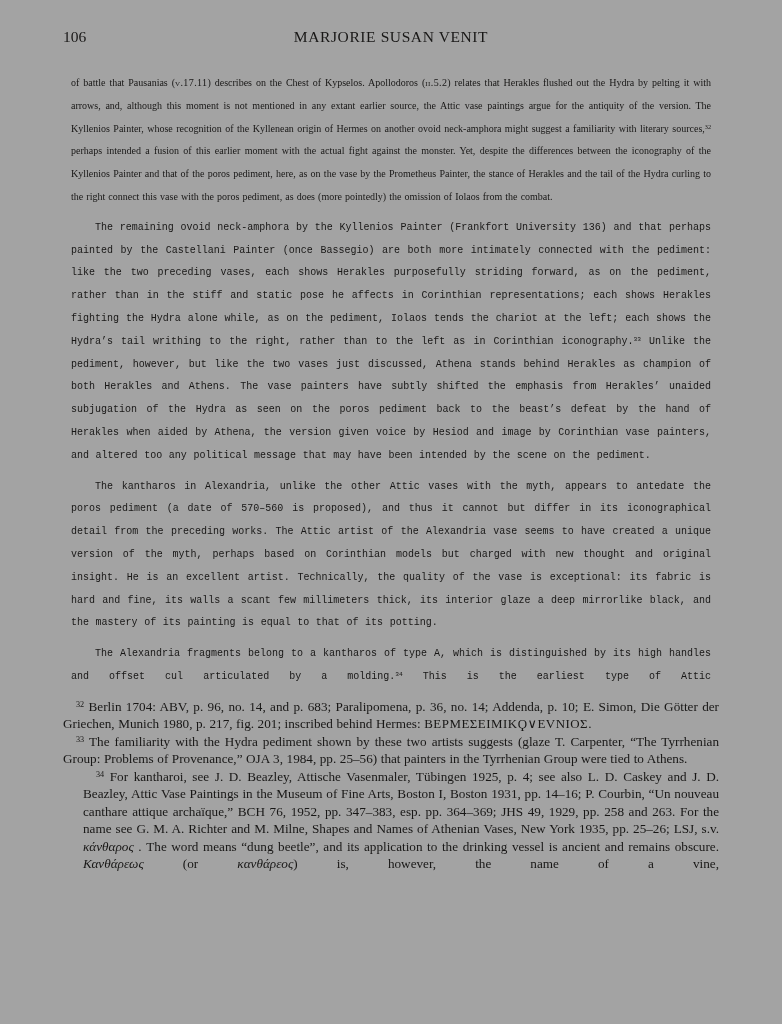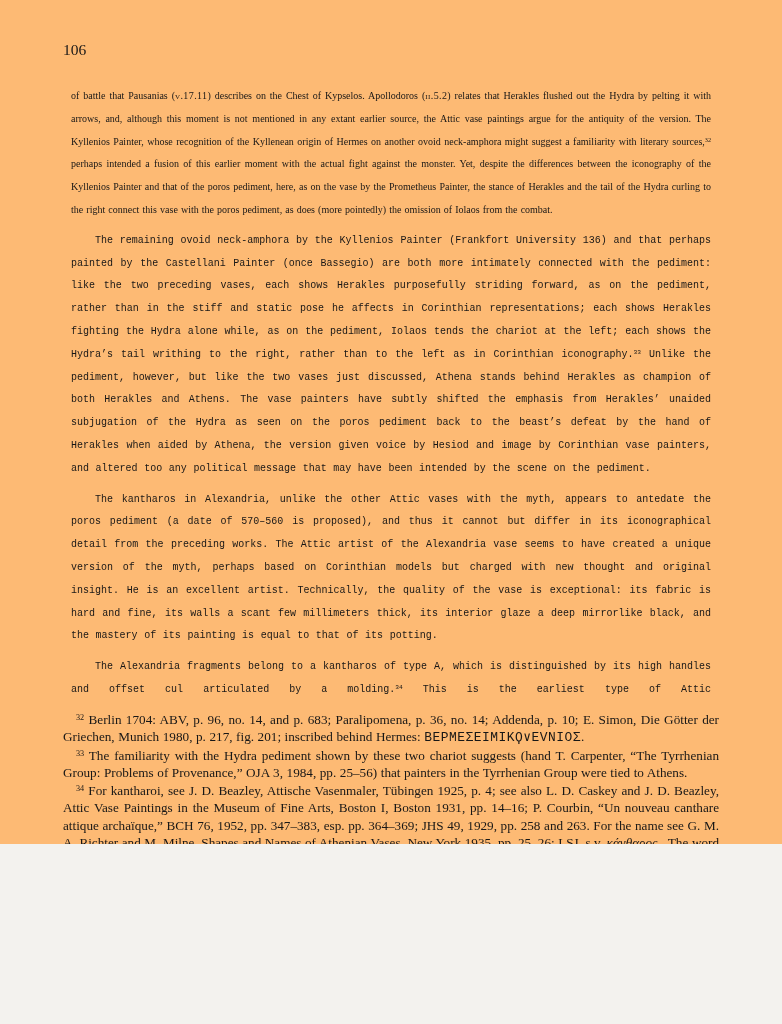--- a/index.html
+++ b/index.html
@@ -1,24 +1,24 @@
 <!DOCTYPE html>
 <html><head>
 <meta charset="utf-8">
 <style>
   html, body { margin: 0; padding: 0; background: #f3f2ee; }
   .page {
     position: relative;
     width: 782px;
-    height: 844px;
+    height: 1024px;
     margin: 0 auto;
-    background: #fdba74;
+    background: #a3a3a3;
     color: #181716;
     box-sizing: border-box;
-    padding: 41px 63px 0 63px;
+    padding: 28px 63px 0 63px;
     overflow: hidden;
     font-family: "Liberation Serif", "DejaVu Serif", serif;
   }
   .running-header {
     position: relative;
     height: 22px;
     text-align: center;
     font-size: 15.5px;
     letter-spacing: 0.6px;
     margin-bottom: 22px;
@@ -50,53 +50,54 @@
     margin-top: 9px;
   }
   .footnotes p {
     margin: 0;
     font-size: 13.2px;
     line-height: 17.5px;
     text-align: justify;
     text-indent: 13px;
     word-spacing: 0.02em;
   }
-  .footnotes p.continues { text-align-last: justify; }
+  .footnotes p.continues { text-align-last: justify; margin-left: 20px; }
   .i { }
   .greek { font-style: italic; }
   .inscription {
-    font-family: Liberation Mono, monospace;
+    font-family: Liberation Serif, serif;
     font-size: 0.98em;
     letter-spacing: 0.5px;
   }
 </style>
 </head>
 <body>
 
 <div class="page">
 
   <header class="running-header">
     <span class="pageno">106</span>
+    <span class="head">MARJORIE SUSAN VENIT</span>
   </header>
 
   <main class="body-text">
 
     <p><span>of battle that Pausanias (</span><span class="sc">v.17.11</span><span>) describes on the Chest of Kypselos. Apollodoros (</span><span class="sc">ii.5.2</span><span>) relates that Herakles flushed out the Hydra by pelting it with arrows, and, although this moment is not mentioned in any extant earlier source, the Attic vase paintings argue for the antiquity of the version. The Kyllenios Painter, whose recognition of the Kyllenean origin of Hermes on another ovoid neck-amphora might suggest a familiarity with literary sources,</span><sup class="fnref">32</sup><span> perhaps intended a fusion of this earlier moment with the actual fight against the monster. Yet, despite the differences between the iconography of the Kyllenios Painter and that of the poros pediment, here, as on the vase by the Prometheus Painter, the stance of Herakles and the tail of the Hydra curling to the right connect this vase with the poros pediment, as does (more pointedly) the omission of Iolaos from the combat.</span></p>
 
     <p class="indent"><span>The remaining ovoid neck-amphora by the Kyllenios Painter (Frankfort University 136) and that perhaps painted by the Castellani Painter (once Bassegio) are both more intimately connected with the pediment: like the two preceding vases, each shows Herakles purposefully striding forward, as on the pediment, rather than in the stiff and static pose he affects in Corinthian representations; each shows Herakles fighting the Hydra alone while, as on the pediment, Iolaos tends the chariot at the left; each shows the Hydra’s tail writhing to the right, rather than to the left as in Corinthian iconography.</span><sup class="fnref">33</sup><span> Unlike the pediment, however, but like the two vases just discussed, Athena stands behind Herakles as champion of both Herakles and Athens. The vase painters have subtly shifted the emphasis from Herakles’ unaided subjugation of the Hydra as seen on the poros pediment back to the beast’s defeat by the hand of Herakles when aided by Athena, the version given voice by Hesiod and image by Corinthian vase painters, and altered too any political message that may have been intended by the scene on the pediment.</span></p>
 
     <p class="indent"><span>The kantharos in Alexandria, unlike the other Attic vases with the myth, appears to antedate the poros pediment (a date of 570–560 is proposed), and thus it cannot but differ in its iconographical detail from the preceding works. The Attic artist of the Alexandria vase seems to have created a unique version of the myth, perhaps based on Corinthian models but charged with new thought and original insight. He is an excellent artist. Technically, the quality of the vase is exceptional: its fabric is hard and fine, its walls a scant few millimeters thick, its interior glaze a deep mirrorlike black, and the mastery of its painting is equal to that of its potting.</span></p>
 
     <p class="indent continues"><span>The Alexandria fragments belong to a kantharos of type A, which is distinguished by its high handles and offset cul articulated by a molding.</span><sup class="fnref">34</sup><span> This is the earliest type of Attic</span></p>
 
   </main>
 
   <section class="footnotes">
 
     <p><sup class="fnref">32</sup><span> Berlin 1704: </span><span class="i">ABV</span><span>, p. 96, no. 14, and p. 683; </span><span class="i">Paralipomena</span><span>, p. 36, no. 14; </span><span class="i">Addenda</span><span>, p. 10; E. Simon, </span><span class="i">Die Götter der Griechen</span><span>, Munich 1980, p. 217, fig. 201; inscribed behind Hermes: </span><span class="inscription">BEPMEΣEIMIKϘ∨EVNIOΣ</span><span>.</span></p>
 
-    <p><sup class="fnref">33</sup><span> The familiarity with the Hydra pediment shown by these two chariot suggests (</span><span class="i">hand</span><span> T. Carpenter, “The Tyrrhenian Group: Problems of Provenance,” </span><span class="i">OJA</span><span> 3, 1984, pp. 25–56) that painters in the Tyrrhenian Group were tied to Athens.</span></p>
+    <p><sup class="fnref">33</sup><span> The familiarity with the Hydra pediment shown by these two artists suggests (</span><span class="i">glaze</span><span> T. Carpenter, “The Tyrrhenian Group: Problems of Provenance,” </span><span class="i">OJA</span><span> 3, 1984, pp. 25–56) that painters in the Tyrrhenian Group were tied to Athens.</span></p>
 
     <p class="continues"><sup class="fnref">34</sup><span> For kantharoi, see J. D. Beazley, </span><span class="i">Attische Vasenmaler</span><span>, Tübingen 1925, p. 4; see also L. D. Caskey and J. D. Beazley, </span><span class="i">Attic Vase Paintings in the Museum of Fine Arts, Boston</span><span> I, Boston 1931, pp. 14–16; P. Courbin, “Un nouveau canthare attique archaïque,” </span><span class="i">BCH</span><span> 76, 1952, pp. 347–383, esp. pp. 364–369; </span><span class="i">JHS</span><span> 49, 1929, pp. 258 and 263. For the name see G. M. A. Richter and M. Milne, </span><span class="i">Shapes and Names of Athenian Vases</span><span>, New York 1935, pp. 25–26; </span><span class="i">LSJ, s.v. </span><span class="greek">κάνθαρος</span><span> . The word means “dung beetle”, and its application to the drinking vessel is ancient and remains obscure. </span><span class="greek">Κανθάρεως</span><span> (or </span><span class="greek">κανθάρεος</span><span>) is, however, the name of a vine,</span></p>
 
   </section>
 
 </div>
 
 </body></html>

